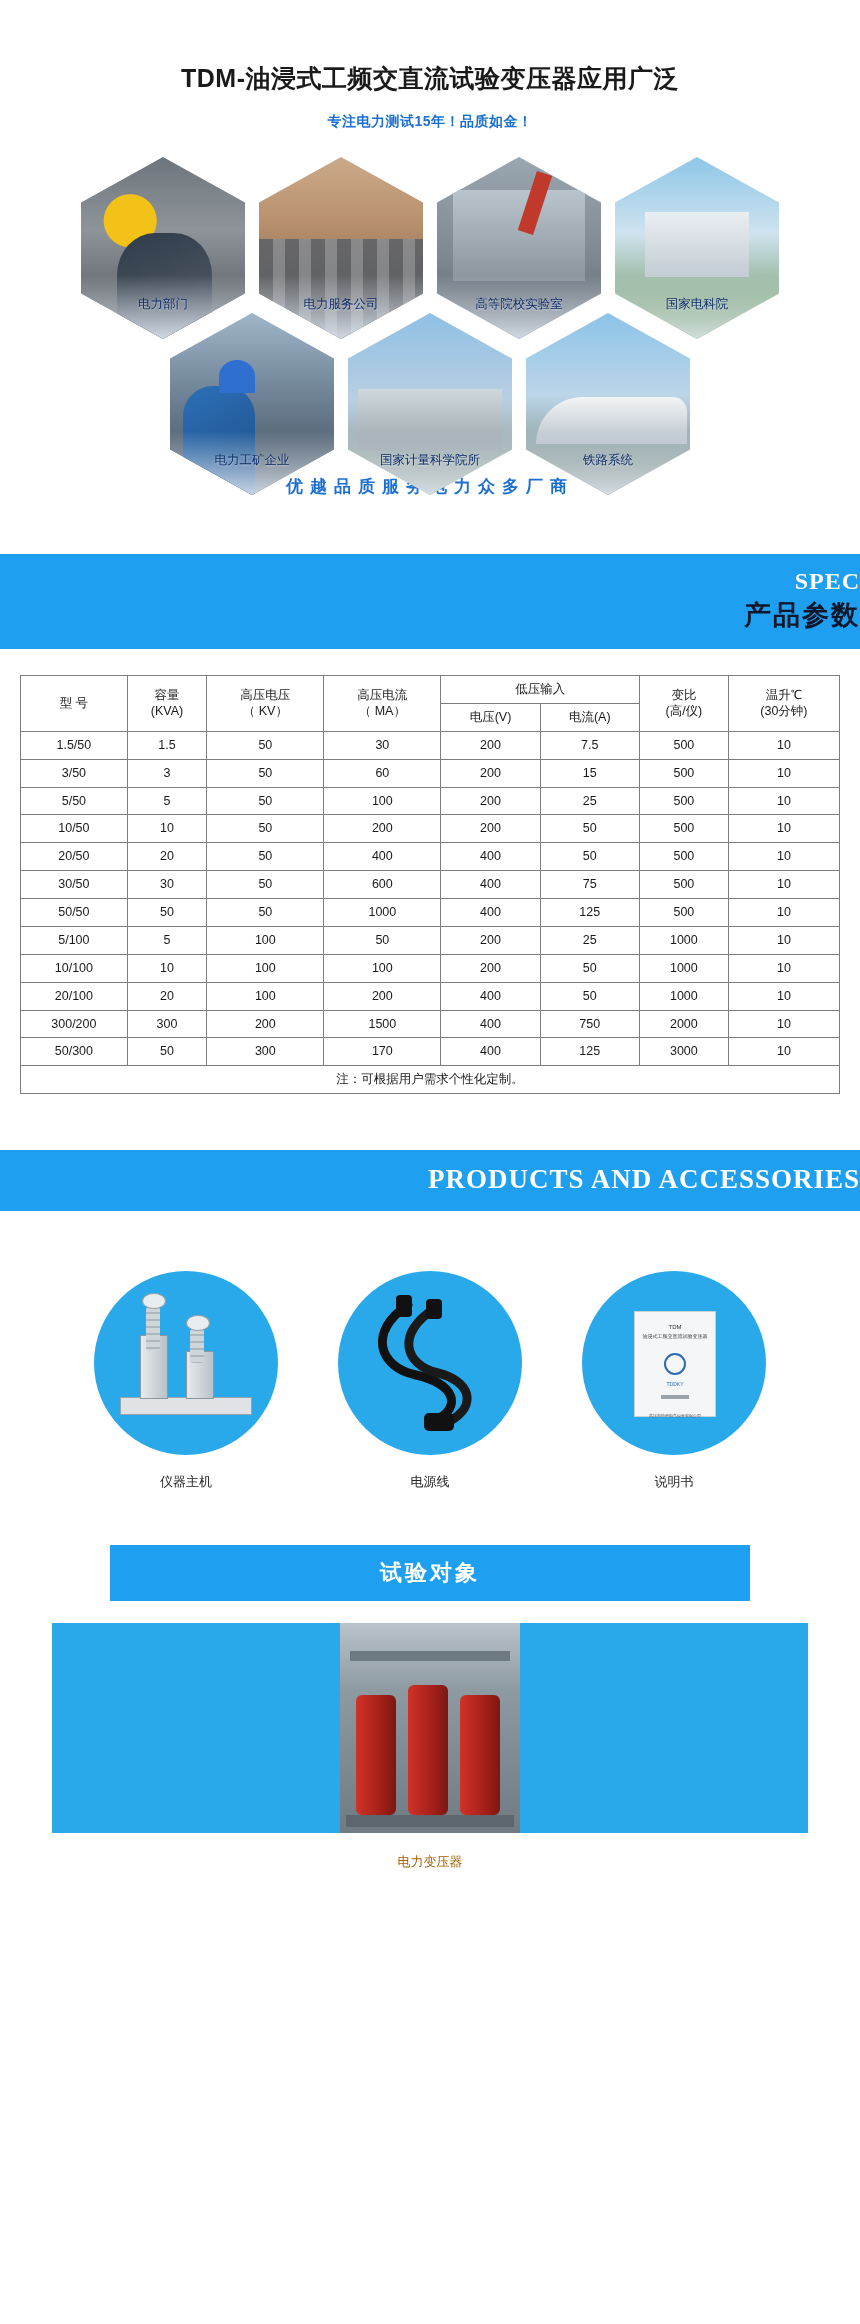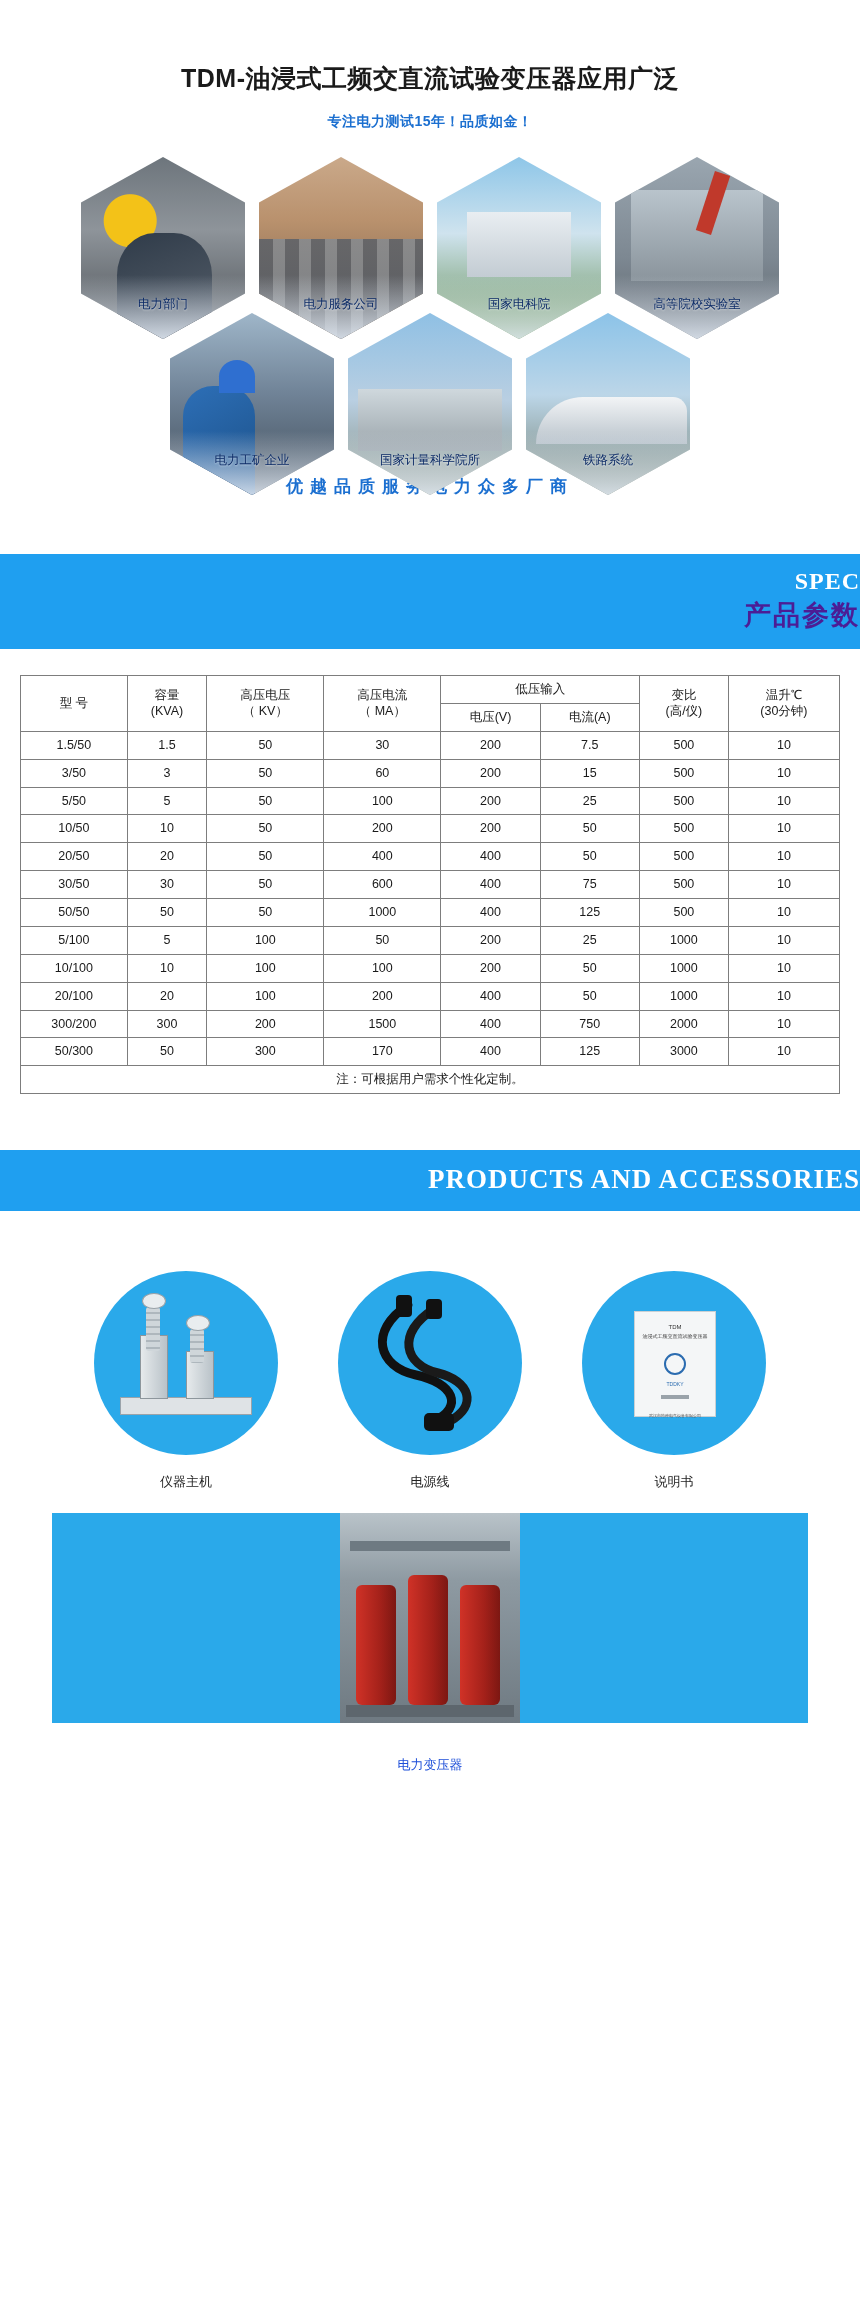--- a/index.html
+++ b/index.html
@@ -106,21 +106,21 @@
     font-family:"Liberation Serif", serif;
     font-weight:bold;
     font-size:24px;
     color:#ffffff;
     letter-spacing:1px;
   }
   .banner .cn{
     margin-top:2px;
     font-size:27px;
     font-weight:bold;
-    color:#4c1d95;
+    color:#0f172a;
     letter-spacing:2px;
   }
   .banner.wide .en{font-size:27px;}
 
   
   .table-wrap{padding:26px 20px 0 20px;}
   table.spec{
     width:100%;
     border-collapse:collapse;
     font-size:12.5px;
@@ -205,21 +205,21 @@
   }
   .obj-photo .coil{
     position:absolute;bottom:18px;width:40px;height:120px;border-radius:6px;
     background:linear-gradient(90deg,#d03227,#a4211a 60%,#7c1712);
   }
   .obj-photo .coil.a{left:16px;}
   .obj-photo .coil.b{left:68px;height:130px;}
   .obj-photo .coil.c{left:120px;}
   .obj-photo .frame{position:absolute;left:6px;right:6px;bottom:6px;height:12px;background:#5d666d;}
   .obj-photo .top{position:absolute;left:10px;right:10px;top:28px;height:10px;background:#6e7a82;}
-  .obj-caption{text-align:center;margin-top:33px;font-size:13px;color:#1d4ed8;padding-bottom:40px;}
+  .obj-caption{text-align:center;margin-top:20px;font-size:13px;color:#a16207;padding-bottom:40px;}
 </style>
 </head>
 <body>
 
 <div class="page">
 
   <div class="hero">
     <div class="hero-title">TDM-油浸式工频交直流试验变压器应用广泛</div>
     <div class="hero-sub">专注电力测试15年！品质如金！</div>
 
@@ -229,28 +229,28 @@
           <div class="photo p1"></div>
           <div class="shade"></div>
           <div class="cap">电力部门</div>
         </div>
         <div class="hex">
           <div class="photo p2"></div>
           <div class="shade"></div>
           <div class="cap">电力服务公司</div>
         </div>
         <div class="hex">
+          <div class="photo p3"></div>
+          <div class="shade"></div>
+          <div class="cap">高等院校实验室</div>
+        </div>
+        <div class="hex">
           <div class="photo p4"></div>
           <div class="shade"></div>
           <div class="cap">国家电科院</div>
-        </div>
-        <div class="hex">
-          <div class="photo p3"></div>
-          <div class="shade"></div>
-          <div class="cap">高等院校实验室</div>
         </div>
       </div>
       <div class="hex-row second">
         <div class="hex">
           <div class="photo p5"></div>
           <div class="shade"></div>
           <div class="cap">电力工矿企业</div>
         </div>
         <div class="hex">
           <div class="photo p6"></div>
@@ -462,20 +462,21 @@
           <div class="logo"></div>
           <div style="text-align:center;font-size:5px;color:#2b6cb0">TDDKY</div>
           <div class="bl short"></div>
           <div style="text-align:center;font-size:4px;margin-top:14px;color:#555">武汉市特种电气设备有限公司</div>
         </div>
       </div>
       <div class="label">说明书</div>
     </div>
   </div>
 
+  <div class="sub-banner">试验对象</div>
   <div class="obj-box">
     <div class="obj-photo">
       <div class="top"></div>
       <div class="coil a"></div>
       <div class="coil b"></div>
       <div class="coil c"></div>
       <div class="frame"></div>
     </div>
   </div>
   <div class="obj-caption">电力变压器</div>

